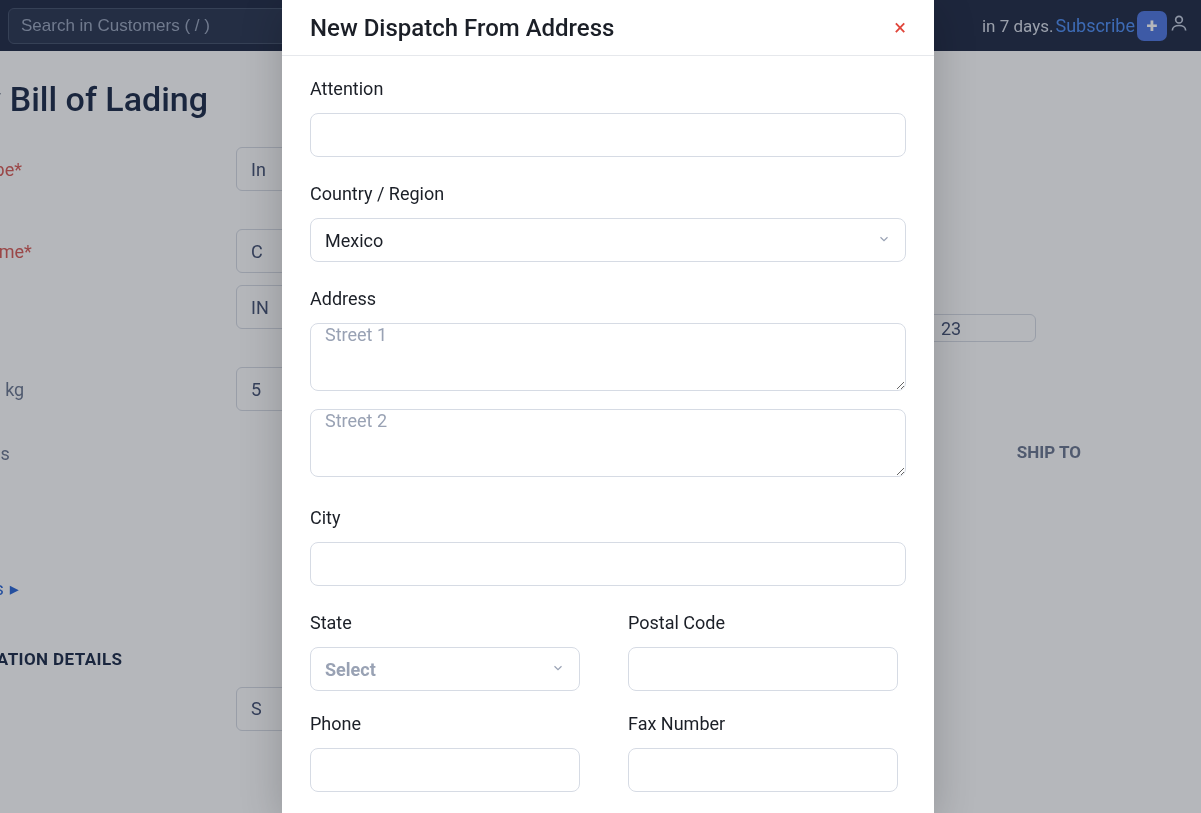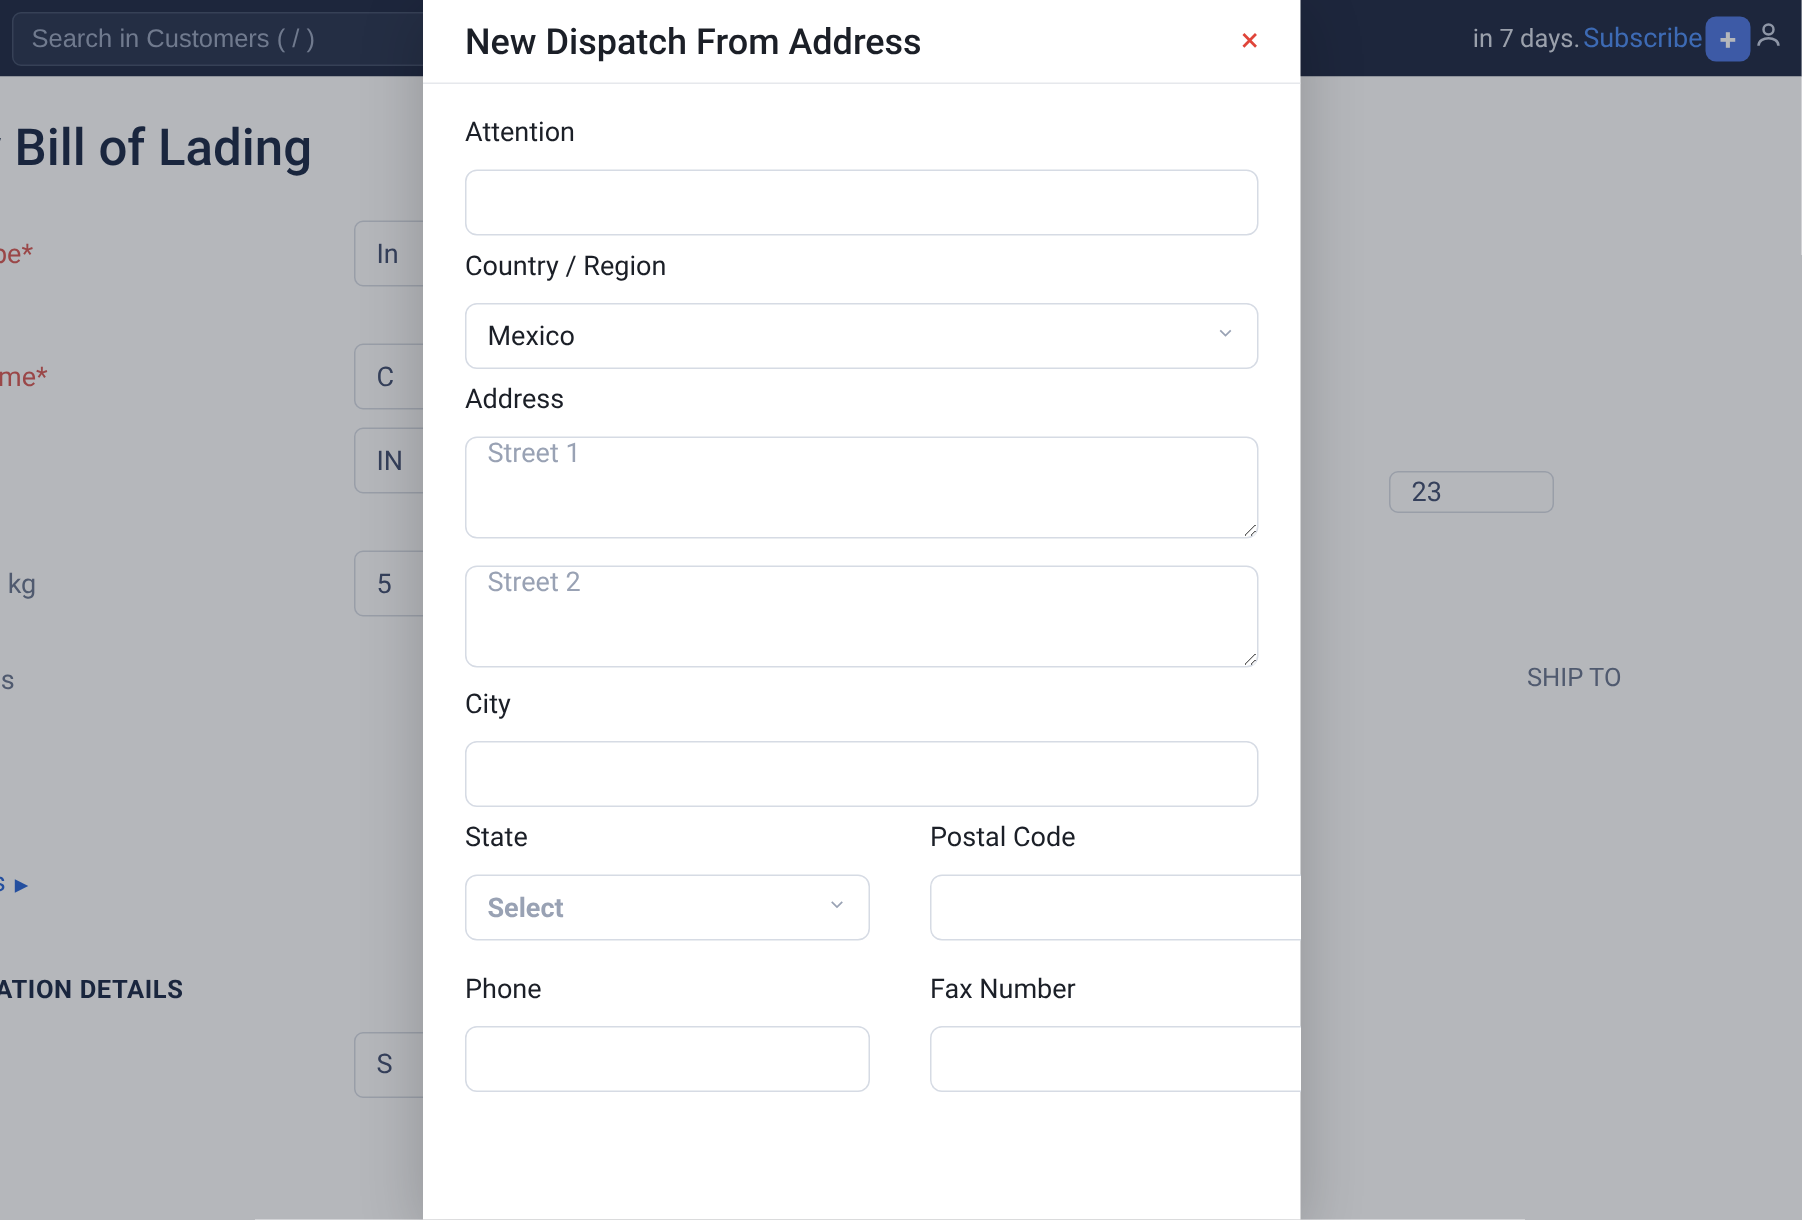--- a/index.html
+++ b/index.html
@@ -51,41 +51,41 @@
   .field-row .grey { color: #6b7790; }
   .field-row .val {
     border: 1px solid #d6dbe4; border-radius: 6px; height: 44px;
     padding: 0 14px; display: flex; align-items: center; color: #435072;
     min-width: 60px;
   }
   .section-hdr { font-size: 17px; letter-spacing: .5px; color: #6b7790; font-weight: 600; }
   .dispatch-text { font-size: 18px; color: #1b2a47; margin-top: 14px; line-height: 1.6; }
   .more-link { color: #2a66d6; font-size: 18px; margin-top: 48px; display: flex; align-items: center; gap: 6px; }
   .trans-hdr { font-size: 17px; color: #1b2a47; font-weight: 700; letter-spacing: .4px; margin-top: 50px; }
-  .shipto { position: absolute; right: 120px; top: 442px; font-size: 17px; font-weight: 400; color: #6b7790; }
+  .shipto { position: absolute; right: 120px; top: 442px; font-size: 17px; font-weight: 700; color: #6b7790; }
   .rightval { position: absolute; right: 165px; top: 314px; border: 1px solid #d6dbe4; border-radius: 6px; height: 28px; min-width: 110px; padding: 0 14px; display: flex; align-items: center; color: #435072; font-size: 18px; }
   
   .scrim {
     position: absolute; inset: 0; background: rgba(26,31,43,0.32);
   }
   
   .modal {
-    position: absolute; top: 0; left: 282px; width: 585px; bottom: 0;
+    position: absolute; top: 0; left: 282px; width: 652px; bottom: 0;
     background: #fff;
     box-shadow: 0 10px 40px rgba(0,0,0,.2);
     overflow: hidden;
   }
   .modal-header {
     height: 56px; display: flex; align-items: center; padding: 0 28px;
     border-bottom: 1px solid #e6e8ec;
   }
   .modal-title { font-size: 24px; font-weight: 500; color: #1b1f27; }
   .modal-close { margin-left: auto; color: #e0453a; font-size: 22px; cursor: pointer; font-weight: 400; }
   .modal-body { padding: 22px 28px; overflow-y: auto; height: calc(100% - 56px); }
-  .form-group { margin-bottom: 10px; }
+  .form-group { margin-bottom: 26px; }
   .form-label { font-size: 18px; color: #1b1f27; display: block; margin-bottom: 14px; }
   .tinput, .tselect, .tarea {
     width: 100%; border: 1px solid #d6dbe4; border-radius: 8px;
     font-size: 18px; color: #1b1f27; background: #fff;
     font-family: inherit;
   }
   .tinput { height: 44px; padding: 0 14px; }
   .tselect {
     height: 44px; padding: 0 14px;
     display: flex; align-items: center; justify-content: space-between;

